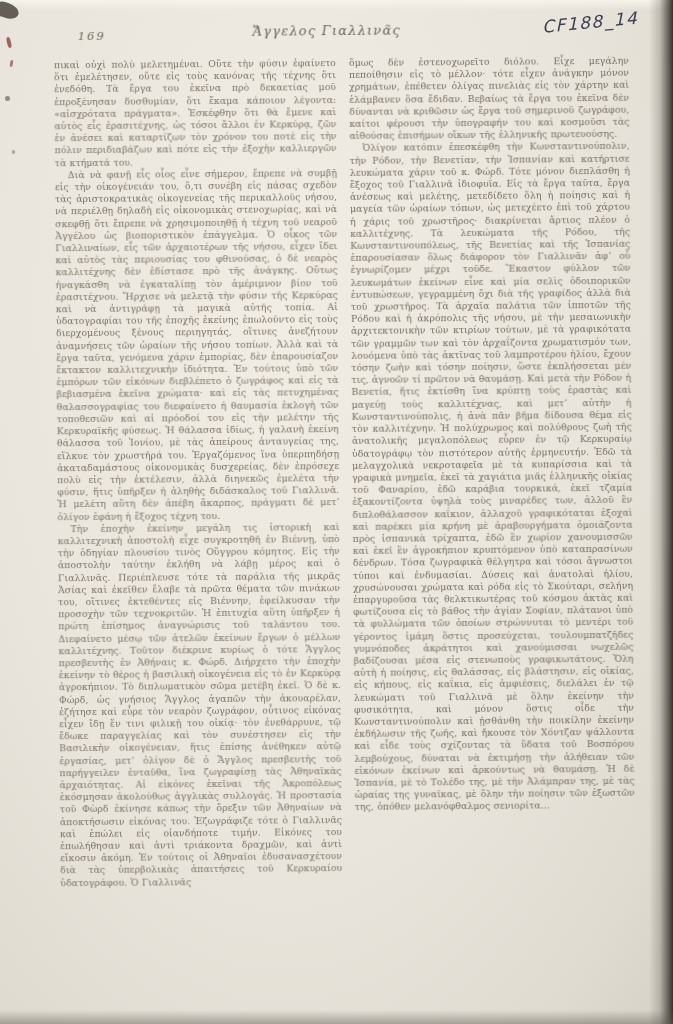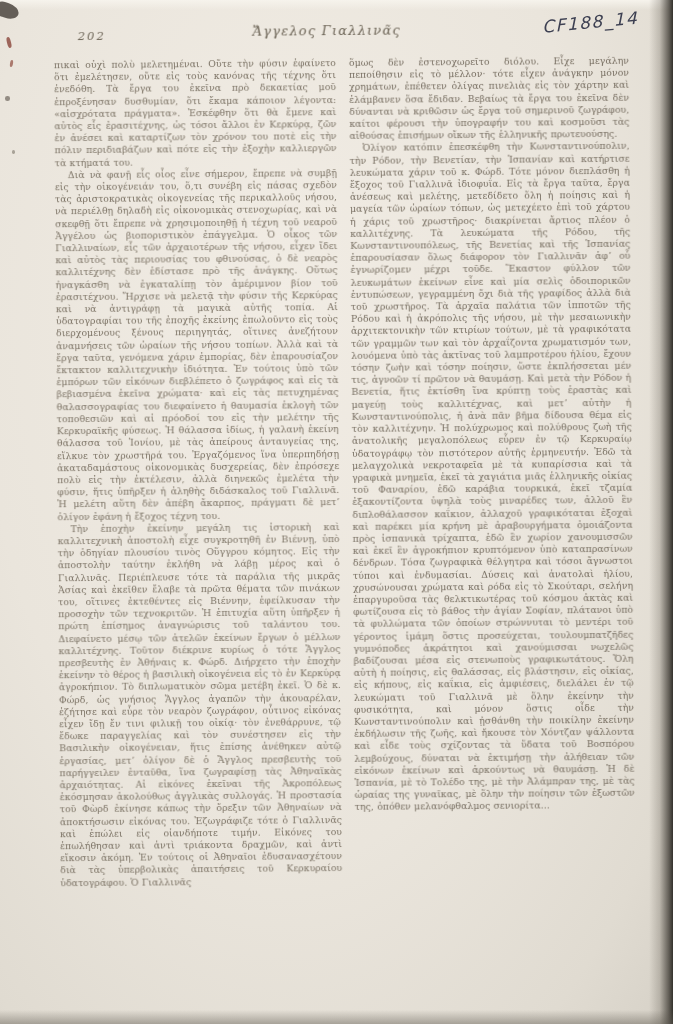--- a/index.html
+++ b/index.html
@@ -74,21 +74,21 @@
   <div class="edge-top"></div>
 
   <div class="corner-blot"></div>
   <div class="speck s1"></div>
   <div class="speck s2"></div>
   <div class="speck s3"></div>
   <div class="speck s4"></div>
 
   <div class="content">
     <div class="header-row">
-      <span class="pagenum">202</span>
+      <span class="pagenum">169</span>
       <span class="running-title">Ἄγγελος Γιαλλινᾶς</span>
       <span class="handwriting">CF188_14</span>
     </div>
 
     <div class="columns">
       <div class="col left">
           <p class="para no-indent">πικαὶ οὐχὶ πολὺ μελετημέναι. Οὔτε τὴν φύσιν ἐφαίνετο ὅτι ἐμελέτησεν, οὔτε εἰς τοὺς κανόνας τῆς τέχνης ὅτι ἐνεδόθη. Τὰ ἔργα του ἐκεῖνα πρὸ δεκαετίας μοῦ ἐπροξένησαν δυσθυμίαν, ὅτι ἔκαμα κάποιον λέγοντα: «αἰσχρότατα πράγματα». Ἐσκέφθην ὅτι θὰ ἔμενε καὶ αὐτὸς εἷς ἐρασιτέχνης, ὡς τόσοι ἄλλοι ἐν Κερκύρᾳ, ζῶν ἐν ἀνέσει καὶ καταρτίζων τὸν χρόνον του ποτὲ εἰς τὴν πόλιν περιδιαβάζων καὶ πότε εἰς τὴν ἐξοχὴν καλλιεργῶν τὰ κτήματά του.</p>
           <p class="para">Διὰ νὰ φανῇ εἷς οἷος εἶνε σήμερον, ἔπρεπε νὰ συμβῇ εἰς τὴν οἰκογένειάν του, ὅ,τι συνέβη εἰς πάσας σχεδὸν τὰς ἀριστοκρατικὰς οἰκογενείας τῆς περικαλλοῦς νήσου, νὰ περιέλθῃ δηλαδὴ εἰς οἰκονομικὰς στενοχωρίας, καὶ νὰ σκεφθῇ ὅτι ἔπρεπε νὰ χρησιμοποιηθῇ ἡ τέχνη τοῦ νεαροῦ Ἀγγέλου ὡς βιοποριστικὸν ἐπάγγελμα. Ὁ οἶκος τῶν Γιαλλιναίων, εἷς τῶν ἀρχαιοτέρων τῆς νήσου, εἶχεν ἴδει καὶ αὐτὸς τὰς περιουσίας του φθινούσας, ὁ δὲ νεαρὸς καλλιτέχνης δὲν ἐδίστασε πρὸ τῆς ἀνάγκης. Οὕτως ἠναγκάσθη νὰ ἐγκαταλίπῃ τὸν ἀμέριμνον βίον τοῦ ἐρασιτέχνου. Ἤρχισε νὰ μελετᾷ τὴν φύσιν τῆς Κερκύρας καὶ νὰ ἀντιγράφῃ τὰ μαγικὰ αὐτῆς τοπία. Αἱ ὑδατογραφίαι του τῆς ἐποχῆς ἐκείνης ἐπωλοῦντο εἰς τοὺς διερχομένους ξένους περιηγητάς, οἵτινες ἀνεζήτουν ἀναμνήσεις τῶν ὡραίων τῆς νήσου τοπίων. Ἀλλὰ καὶ τὰ ἔργα ταῦτα, γενόμενα χάριν ἐμπορίας, δὲν ἐπαρουσίαζον ἔκτακτον καλλιτεχνικὴν ἰδιότητα. Ἐν τούτοις ὑπὸ τῶν ἐμπόρων τῶν εἰκόνων διεβλέπετο ὁ ζωγράφος καὶ εἰς τὰ βεβιασμένα ἐκεῖνα χρώματα· καὶ εἰς τὰς πετυχημένας θαλασσογραφίας του διεφαίνετο ἡ θαυμασία ἐκλογὴ τῶν τοποθεσιῶν καὶ αἱ πρόοδοί του εἰς τὴν μελέτην τῆς Κερκυραϊκῆς φύσεως. Ἡ θάλασσα ἰδίως, ἡ γαλανὴ ἐκείνη θάλασσα τοῦ Ἰονίου, μὲ τὰς ἀπείρους ἀνταυγείας της, εἵλκυε τὸν χρωστῆρά του. Ἐργαζόμενος ἵνα ὑπερπηδήσῃ ἀκαταδαμάστους οἰκονομικὰς δυσχερείας, δὲν ἐπρόσεχε πολὺ εἰς τὴν ἐκτέλεσιν, ἀλλὰ διηνεκῶς ἐμελέτα τὴν φύσιν, ἥτις ὑπῆρξεν ἡ ἀληθὴς διδάσκαλος τοῦ Γιαλλινᾶ. Ἡ μελέτη αὕτη δὲν ἀπέβη ἄκαρπος, πράγματι δὲ μετʼ ὀλίγον ἐφάνη ἡ ἔξοχος τέχνη του.</p>
           <p class="para">Τὴν ἐποχὴν ἐκείνην μεγάλη τις ἱστορικὴ καὶ καλλιτεχνικὴ ἀποστολὴ εἶχε συγκροτηθῆ ἐν Βιέννῃ, ὑπὸ τὴν ὁδηγίαν πλουσίου τινὸς Οὕγγρου κόμητος. Εἰς τὴν ἀποστολὴν ταύτην ἐκλήθη νὰ λάβῃ μέρος καὶ ὁ Γιαλλινᾶς. Περιέπλευσε τότε τὰ παράλια τῆς μικρᾶς Ἀσίας καὶ ἐκεῖθεν ἔλαβε τὰ πρῶτα θέματα τῶν πινάκων του, οἵτινες ἐκτεθέντες εἰς Βιέννην, ἐφείλκυσαν τὴν προσοχὴν τῶν τεχνοκριτῶν. Ἡ ἐπιτυχία αὕτη ὑπῆρξεν ἡ πρώτη ἐπίσημος ἀναγνώρισις τοῦ ταλάντου του. Διεφαίνετο μέσῳ τῶν ἀτελῶν ἐκείνων ἔργων ὁ μέλλων καλλιτέχνης. Τοῦτον διέκρινε κυρίως ὁ τότε Ἄγγλος πρεσβευτὴς ἐν Ἀθήναις κ. Φώρδ. Διήρχετο τὴν ἐποχὴν ἐκείνην τὸ θέρος ἡ βασιλικὴ οἰκογένεια εἰς τὸ ἐν Κερκύρᾳ ἀγροκήπιον. Τὸ διπλωματικὸν σῶμα μετέβη ἐκεῖ. Ὁ δὲ κ. Φώρδ, ὡς γνήσιος Ἄγγλος ἀγαπῶν τὴν ἀκουαρέλαν, ἐζήτησε καὶ εὗρε τὸν νεαρὸν ζωγράφον, οὗτινος εἰκόνας εἶχεν ἴδῃ ἔν τινι φιλικῇ του οἰκίᾳ· τὸν ἐνεθάρρυνε, τῷ ἔδωκε παραγγελίας καὶ τὸν συνέστησεν εἰς τὴν Βασιλικὴν οἰκογένειαν, ἥτις ἐπίσης ἀνέθηκεν αὐτῷ ἐργασίας, μετʼ ὀλίγον δὲ ὁ Ἄγγλος πρεσβευτὴς τοῦ παρήγγειλεν ἐνταῦθα, ἵνα ζωγραφίσῃ τὰς Ἀθηναϊκὰς ἀρχαιότητας. Αἱ εἰκόνες ἐκεῖναι τῆς Ἀκροπόλεως ἐκόσμησαν ἀκολούθως ἀγγλικὰς συλλογάς. Ἡ προστασία τοῦ Φὼρδ ἐκίνησε κάπως τὴν ὄρεξιν τῶν Ἀθηναίων νὰ ἀποκτήσωσιν εἰκόνας του. Ἐζωγράφιζε τότε ὁ Γιαλλινᾶς καὶ ἐπώλει εἰς οἱανδήποτε τιμήν. Εἰκόνες του ἐπωλήθησαν καὶ ἀντὶ τριάκοντα δραχμῶν, καὶ ἀντὶ εἴκοσιν ἀκόμη. Ἐν τούτοις οἱ Ἀθηναῖοι ἐδυσανασχέτουν διὰ τὰς ὑπερβολικὰς ἀπαιτήσεις τοῦ Κερκυραίου ὑδατογράφου. Ὁ Γιαλλινᾶς</p>
         </div>

